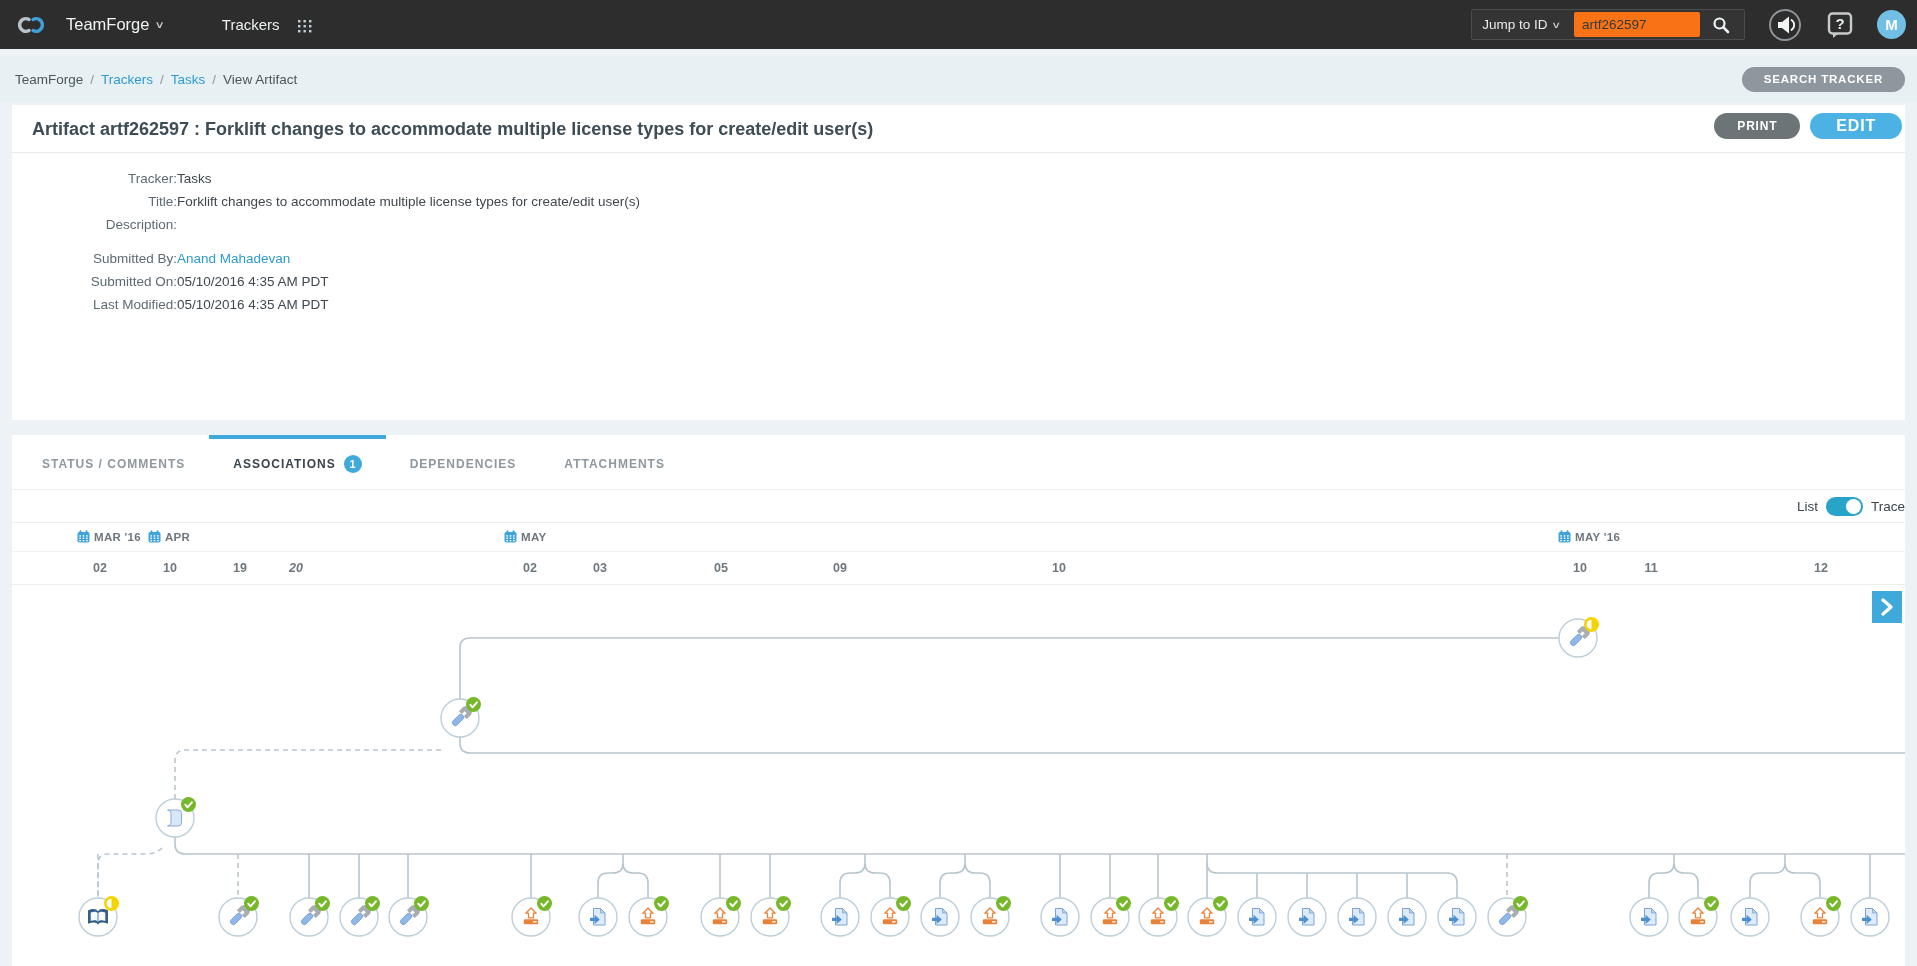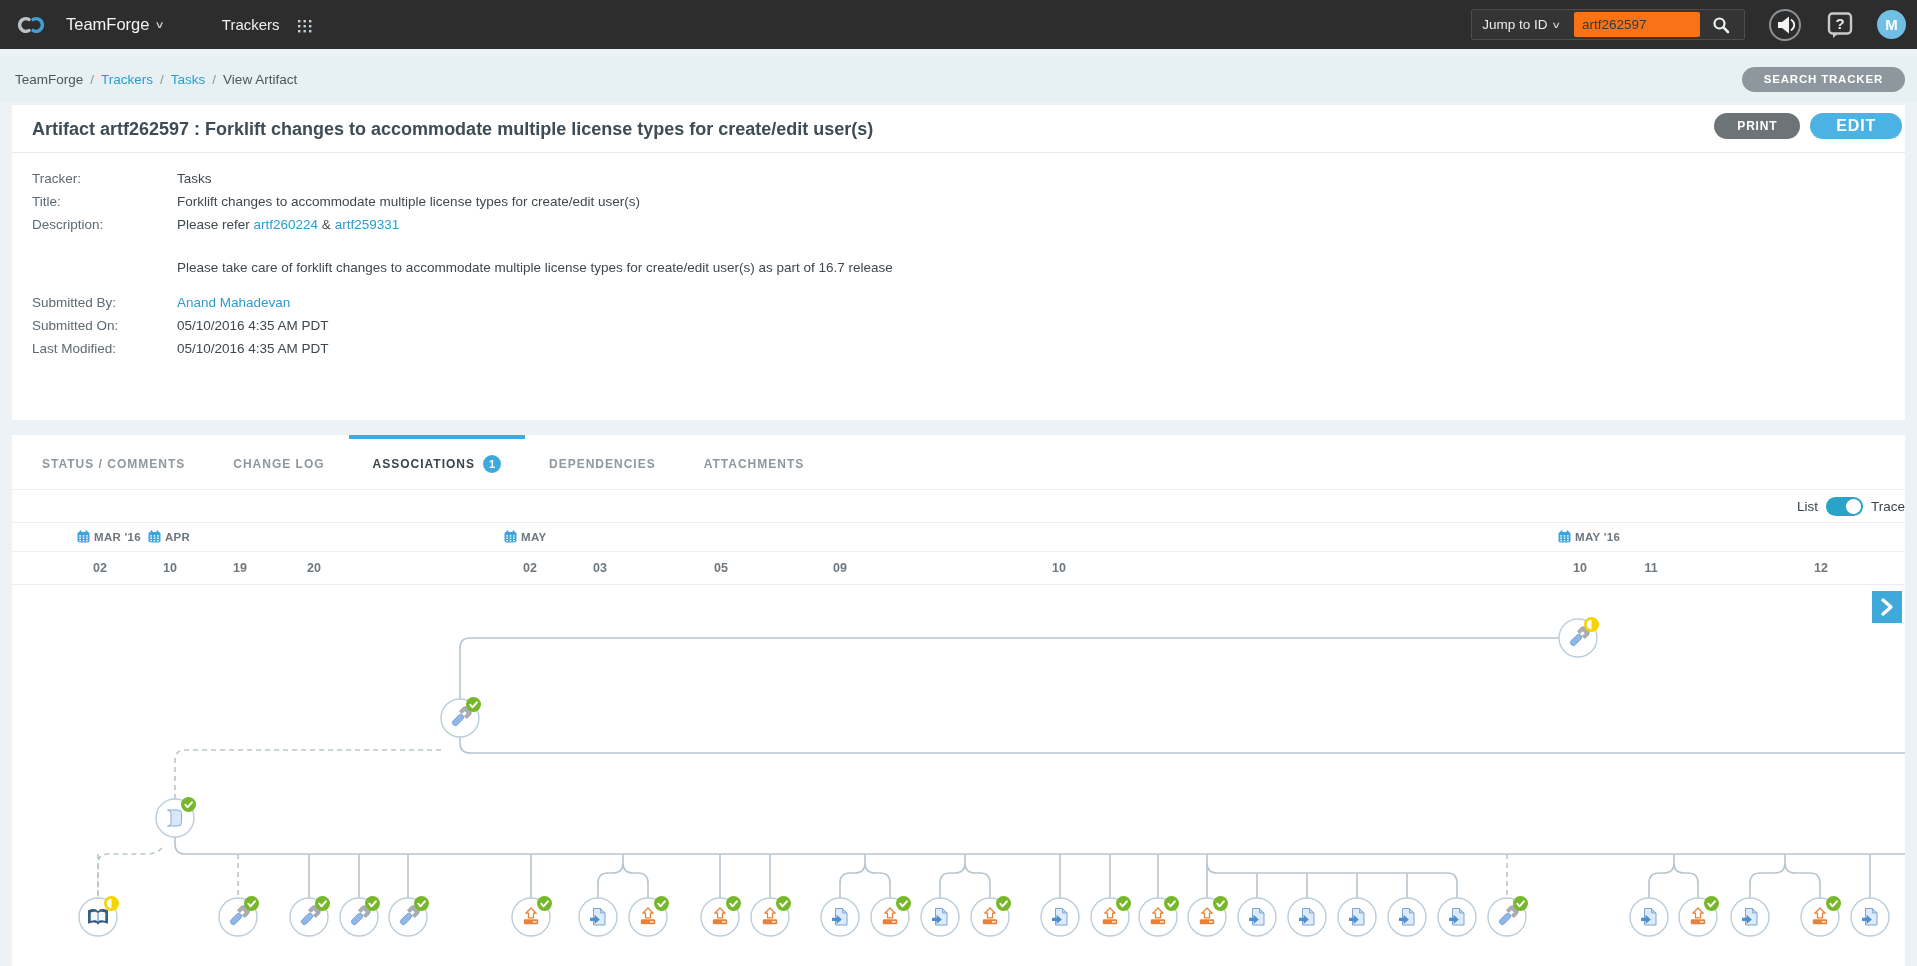--- a/index.html
+++ b/index.html
@@ -58,21 +58,21 @@
   }
   
   .card { position:absolute; left:12px; width:1893px; background:#fff; }
   .card1 { top:105px; height:315px; }
   .card1-head { position:relative; padding:14px 20px 12px; border-bottom:1px solid #e4eaed; }
   .art-title { font-size:18px; font-weight:bold; color:#3d4c55; }
   .head-btns { position:absolute; top:8px; right:3px; display:flex; gap:10px; }
   .print-btn { background:#6d7478; font-size:12px; height:26px; padding:0 23px; }
   .edit-btn  { background:#4cb2e4; font-size:16px; height:26px; padding:0 26px; }
   .fields { padding:17px 20px 0; }
-  .frow { display:flex; margin-bottom:5px; font-size:13.5px; line-height:18px; }
+  .frow { display:flex; margin-bottom:5px; font-size:13.5px; line-height:18px;text-align:right; }
   .flabel { width:145px; flex:0 0 145px; color:#5d6a72; }
   .fvalue { color:#3f484e; max-width:720px; }
   .fvalue a { color:#2d9bd0; text-decoration:none; cursor:pointer; }
   .frow.desc { margin-bottom:16px; }
   .fvalue .para2 { margin-top:24px; line-height:20px; }
   
   .card2 { top:435px; height:531px; }
   .tabs { display:flex; list-style:none; border-bottom:1px solid #eaeff2; padding-left:6px; }
   .tab {
     display:flex; align-items:center; gap:8px; height:54px; padding:0 24px;
@@ -197,47 +197,40 @@
       <div class="frow">
         <div class="flabel">Tracker:</div>
         <div class="fvalue">Tasks</div>
       </div>
       <div class="frow">
         <div class="flabel">Title:</div>
         <div class="fvalue">Forklift changes to accommodate multiple license types for create/edit user(s)</div>
       </div>
       <div class="frow desc">
         <div class="flabel">Description:</div>
-        <div class="fvalue">
-          <div><span>Please refer </span><a>artf260224</a><span> &amp; </span><a>artf259331</a></div>
-          <div class="para2">Please take care of forklift changes to accommodate multiple license types for create/edit user(s) as part of 16.7 release</div>
-        </div>
       </div>
       <div class="frow">
         <div class="flabel">Submitted By:</div>
         <div class="fvalue"><a>Anand Mahadevan</a></div>
       </div>
       <div class="frow">
         <div class="flabel">Submitted On:</div>
         <div class="fvalue">05/10/2016 4:35 AM PDT</div>
       </div>
       <div class="frow">
         <div class="flabel">Last Modified:</div>
         <div class="fvalue">05/10/2016 4:35 AM PDT</div>
       </div>
     </div>
 </section>
 
 <section class="card card2">
   <ul class="tabs">
       <li class="tab">
         <span>STATUS / COMMENTS</span>
-      </li>
-      <li class="tab">
-        <span>CHANGE LOG</span>
       </li>
       <li class="tab active">
         <span>ASSOCIATIONS</span>
         <span class="tab-badge">1</span>
       </li>
       <li class="tab">
         <span>DEPENDENCIES</span>
       </li>
       <li class="tab">
         <span>ATTACHMENTS</span>
@@ -327,21 +320,21 @@
             <rect x="9.1" y="10" width="1.6" height="1.4"></rect>
           </g>
         </svg>
         <span>MAY '16</span>
       </div>
     </div>
   <div class="days-row">
       <div class="day" style="left: 88px;">02</div>
       <div class="day" style="left: 158px;">10</div>
       <div class="day" style="left: 228px;">19</div>
-      <div class="day" style="left: 302px;">20</div>
+      <div class="day" style="left: 284px; font-style: italic;">20</div>
       <div class="day" style="left: 518px;">02</div>
       <div class="day" style="left: 588px;">03</div>
       <div class="day" style="left: 709px;">05</div>
       <div class="day" style="left: 828px;">09</div>
       <div class="day" style="left: 1047px;">10</div>
       <div class="day" style="left: 1568px;">10</div>
       <div class="day" style="left: 1639px; text-align: right;">11</div>
       <div class="day" style="left: 1809px;">12</div>
     </div>
 

